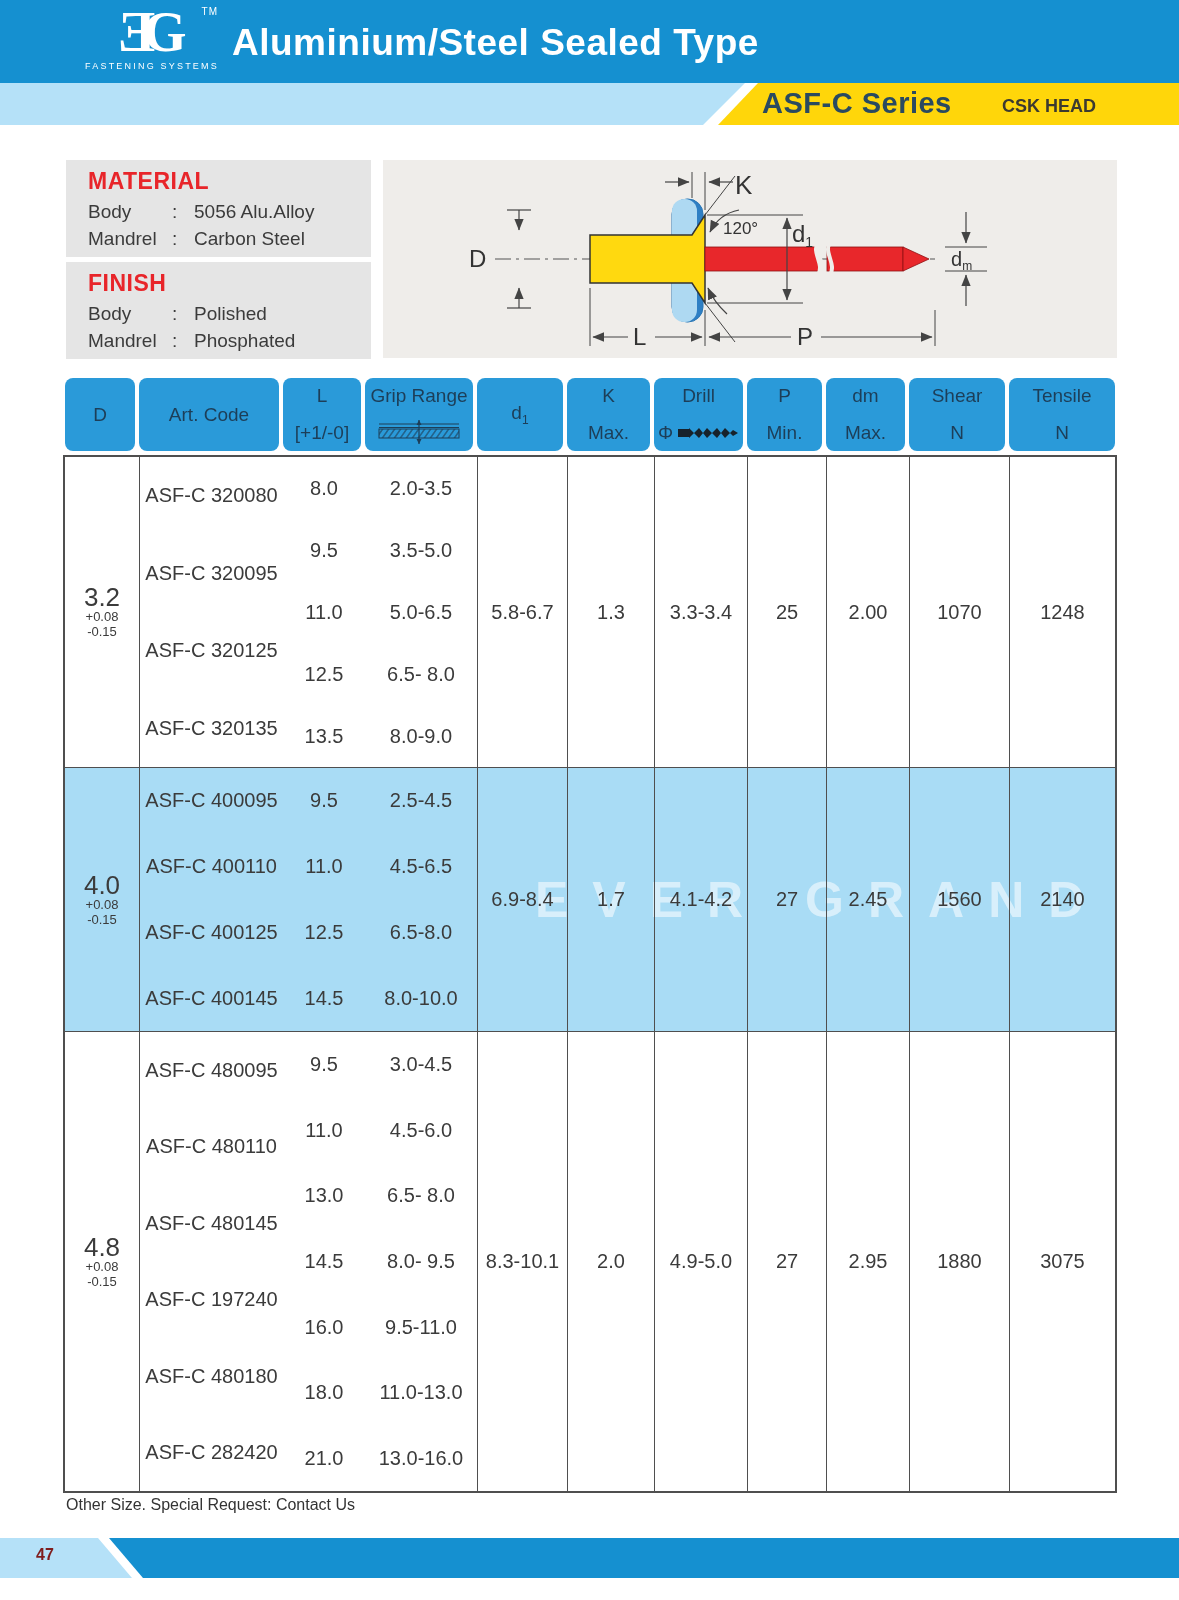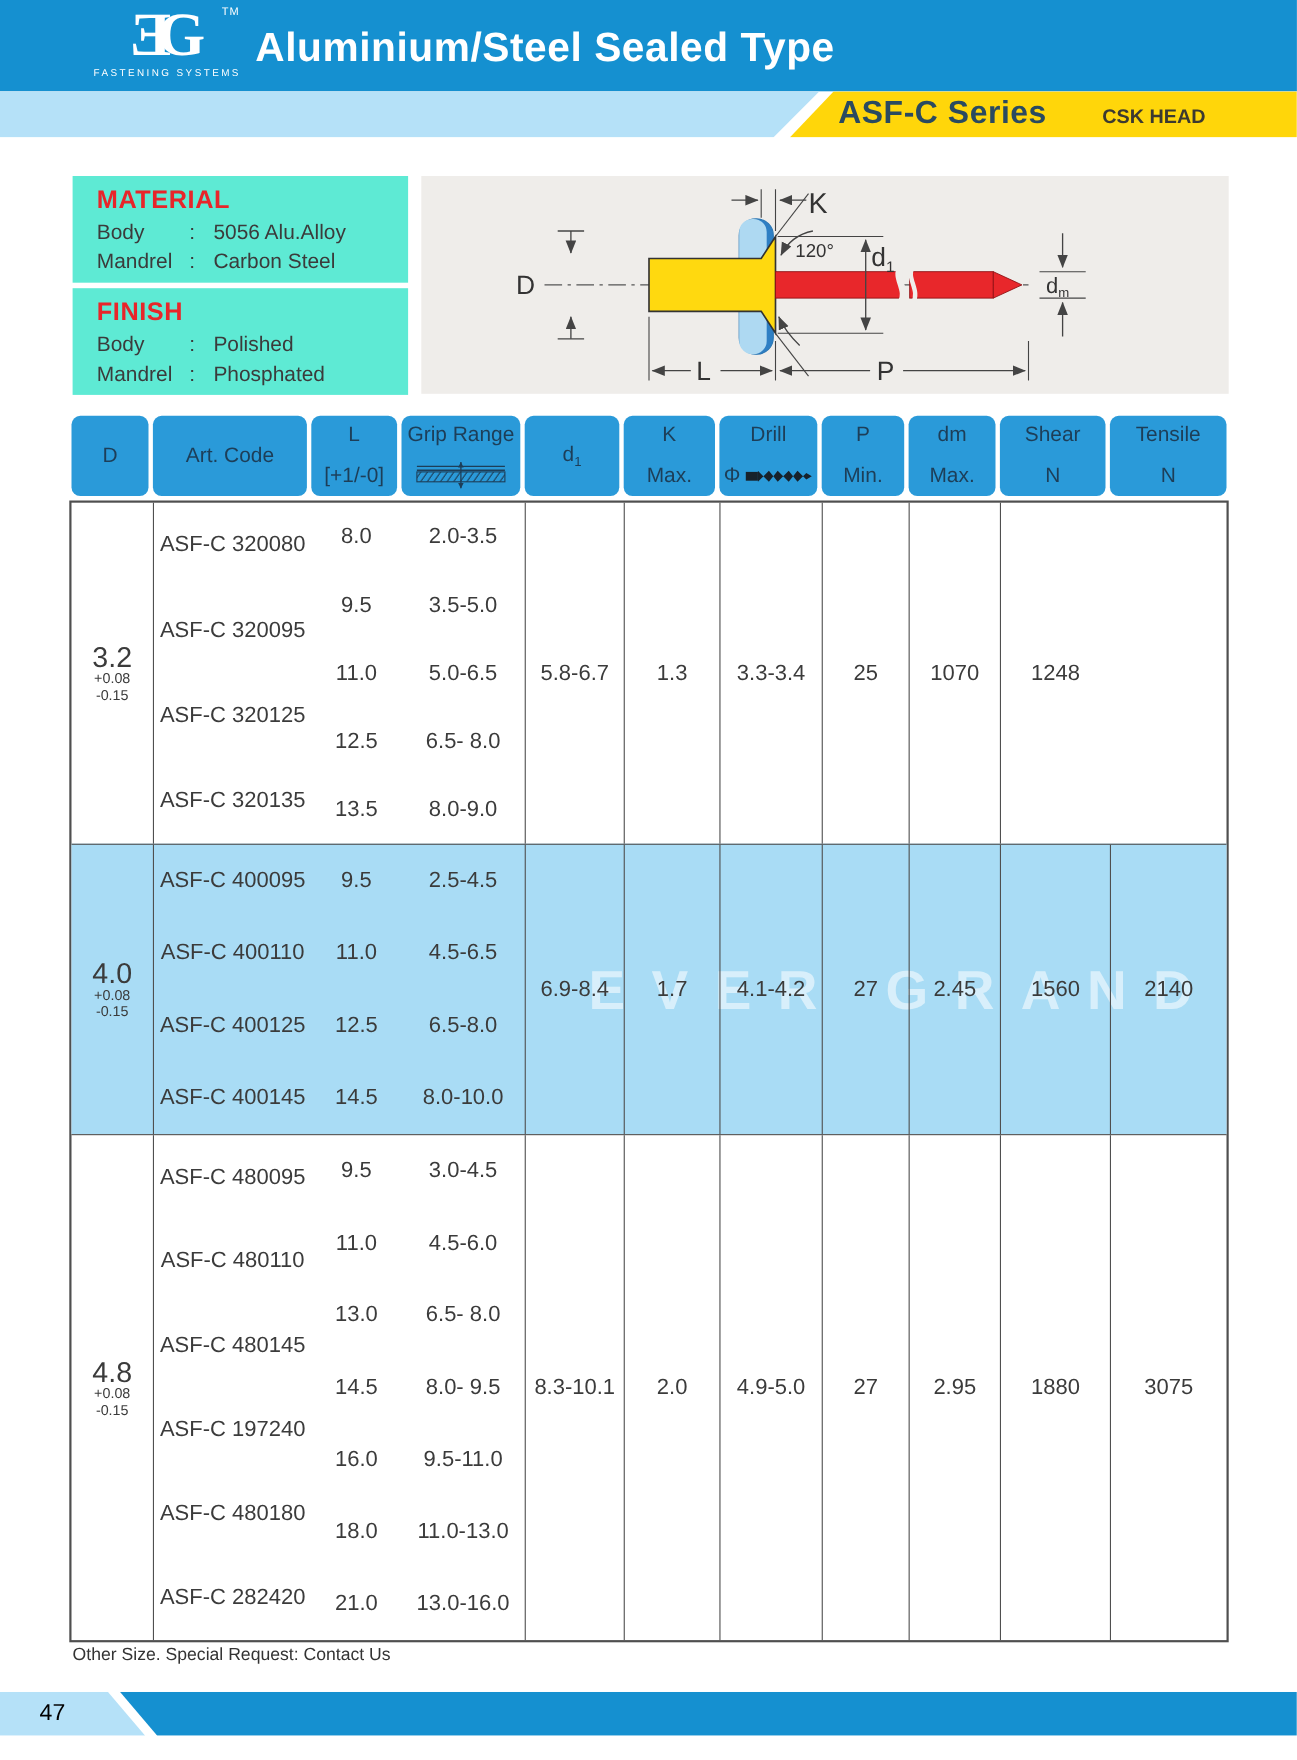--- a/index.html
+++ b/index.html
@@ -25,21 +25,21 @@
   
   .banner{position:absolute;left:0;top:83px;width:1179px;height:42px}
   .banner .strip{position:absolute;left:0;top:0;width:745px;height:42px;background:var(--lightblue);
     clip-path:polygon(0 0,745px 0,703px 100%,0 100%)}
   .banner .gold{position:absolute;left:0;top:0;width:1179px;height:42px;background:var(--yellow);
     clip-path:polygon(758px 0,100% 0,100% 100%,718px 100%)}
   .series{position:absolute;left:762px;top:4px;font-size:29px;font-weight:bold;color:#2a4a60;letter-spacing:.5px}
   .head-type{position:absolute;left:1002px;top:13px;font-size:18px;font-weight:bold;color:#3c3a30}
 
   
-  .infobox{position:absolute;left:66px;width:305px;height:97px;background:#5eead4;padding:8px 0 0 22px}
+  .infobox{position:absolute;left:66px;width:305px;height:97px;background:#e5e5e5;padding:8px 0 0 22px}
   .infobox.mat{top:160px}
   .infobox.fin{top:262px}
   .infobox h2{color:var(--red);font-size:23px;font-weight:bold;letter-spacing:.5px;margin-bottom:3px}
   .inforow{display:flex;font-size:19px;line-height:27px;color:var(--txt)}
   .inforow .lbl{width:84px}
   .inforow .colon{width:22px}
 
   
   .diagram{position:absolute;left:383px;top:160px;width:734px;height:198px;background:var(--panel)}
   .diagram svg{display:block}
@@ -70,21 +70,21 @@
     color:rgba(255,255,255,.55);white-space:nowrap;pointer-events:none}
 
   .footnote{position:absolute;left:66px;top:1496px;font-size:16px;color:#333}
 
   
   .footer{position:absolute;left:0;top:1538px;width:1179px;height:40px}
   .footer .f-light{position:absolute;left:0;top:0;width:140px;height:40px;background:var(--lightblue);
     clip-path:polygon(0 0,98px 0,132px 100%,0 100%)}
   .footer .f-dark{position:absolute;left:0;top:0;width:1179px;height:40px;background:var(--blue);
     clip-path:polygon(109px 0,100% 0,100% 100%,143px 100%)}
-  .page-num{position:absolute;left:36px;top:8px;font-size:21px;font-weight:normal;color:#000000;z-index:2}
+  .page-num{position:absolute;left:36px;top:8px;font-size:16px;font-weight:bold;color:#7f1d1d;z-index:2}
 </style>
 </head>
 <body>
 
 <div class="top-header">
   <div class="logo">
     <div class="mono"><span class="rev">E</span><span>G</span></div>
     <span class="tm">TM</span>
     <div class="logo-sub">FASTENING SYSTEMS</div>
   </div>
@@ -277,20 +277,21 @@
           <div class="srow">2.0-3.5</div>
           <div class="srow">3.5-5.0</div>
           <div class="srow">5.0-6.5</div>
           <div class="srow">6.5- 8.0</div>
           <div class="srow">8.0-9.0</div>
         </div>
         <div class="c">5.8-6.7</div>
         <div class="c">1.3</div>
         <div class="c">3.3-3.4</div>
         <div class="c">25</div>
+        <div class="c">2.00</div>
         <div class="c">1070</div>
         <div class="c">1248</div>
       </div>
       <div class="grp hl" style="height: 264px;">
         <div class="c">
           <div class="dmain">4.0</div>
           <div class="dtol">+0.08</div>
           <div class="dtol">-0.15</div>
         </div>
         <div class="stack">

